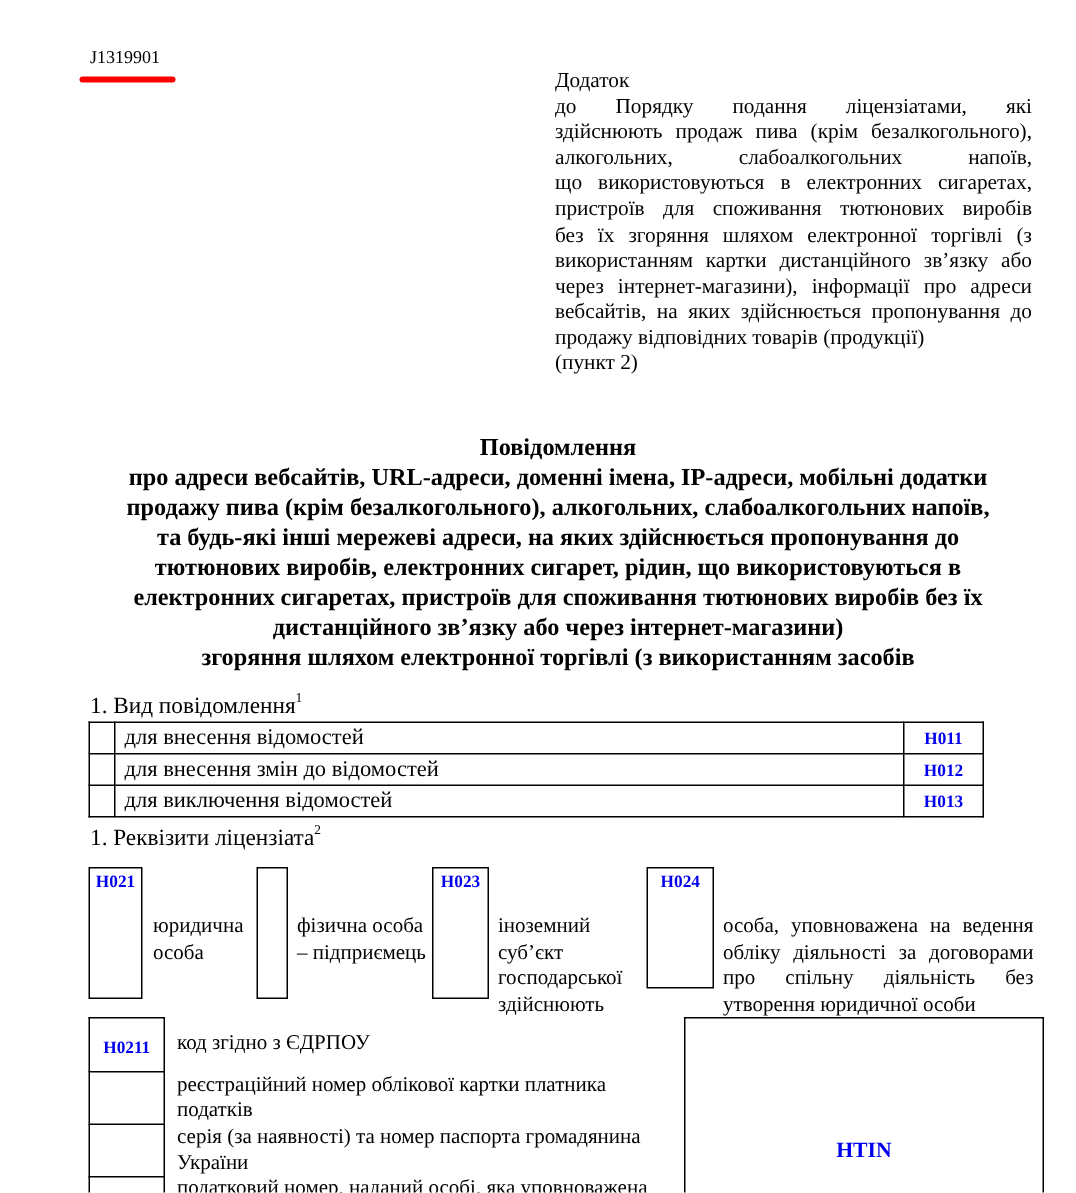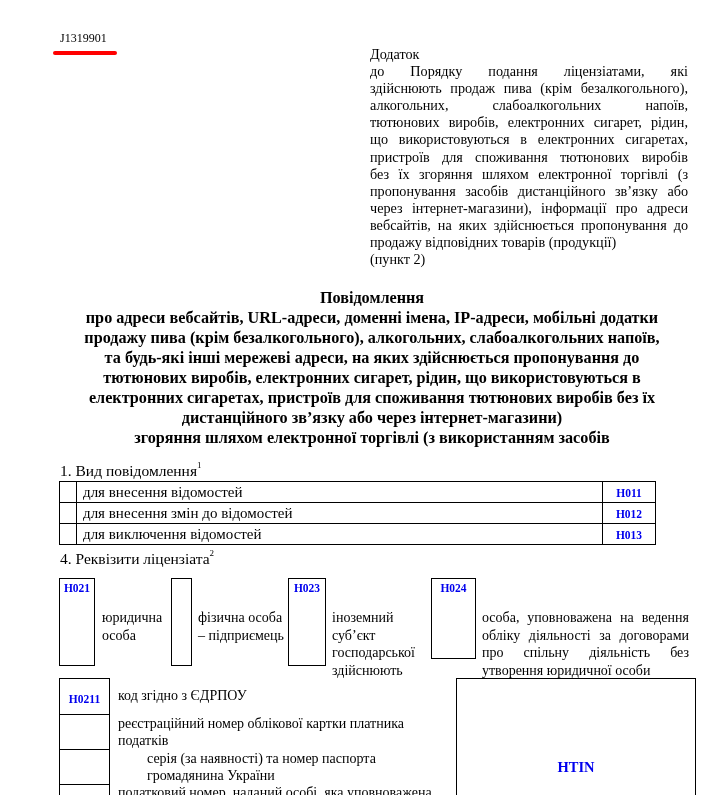--- a/index.html
+++ b/index.html
@@ -39,25 +39,24 @@
 <body>
 
 <div class="abs doc-code">J1319901</div>
 <div class="abs red-mark"></div>
 
 <div class="abs appendix">
   <span class="line">Додаток</span>
   <span class="just">до Порядку подання ліцензіатами, які</span>
   <span class="just">здійснюють продаж пива (крім безалкогольного),</span>
   <span class="just">алкогольних, слабоалкогольних напоїв,</span>
-  <span class="just">тютюнових виробів, електронних сигарет, рідин,</span>
   <span class="just">що використовуються в електронних сигаретах,</span>
   <span class="just">пристроїв для споживання тютюнових виробів</span>
   <span class="just">без їх згоряння шляхом електронної торгівлі (з</span>
-  <span class="just">пропонування засобів дистанційного зв’язку або</span>
+  <span class="just">використанням картки дистанційного зв’язку або</span>
   <span class="just">через інтернет-магазини), інформації про адреси</span>
   <span class="just">вебсайтів, на яких здійснюється пропонування до</span>
   <span class="line">продажу відповідних товарів (продукції)</span>
   <span class="line">(пункт 2)</span>
 </div>
 
 <div class="abs title-block">
   <div>Повідомлення</div>
   <div>про адреси вебсайтів, URL-адреси, доменні імена, IP-адреси, мобільні додатки</div>
   <div>продажу пива (крім безалкогольного), алкогольних, слабоалкогольних напоїв,</div>
@@ -86,21 +85,21 @@
   </tr>
   <tr>
     <td class="chk"></td>
     <td class="lbl">для виключення відомостей</td>
     <td class="code"><span class="code-blue">H013</span></td>
   </tr>
 </tbody>
   </table>
 
 <div class="abs sec-head sec2">
-  <span>4. Реквізити ліцензіата</span><sup>2</sup>
+  <span>1. Реквізити ліцензіата</span><sup>2</sup>
 </div>
 
 <div class="box" style="left:59px;top:578px;width:36px;height:88px;padding-left:15px;">
   <span class="code-blue">H021</span>
 </div>
 <div class="optlabel" style="left:102px;top:581px;width:68px;">юридична особа</div>
 
 <div class="box" style="left:171px;top:578px;width:21px;height:88px;">
   <span class="code-blue"></span>
 </div>
@@ -118,21 +117,21 @@
 
 <div class="grid">
   <div class="row" style="height:36px;">
     <div class="cell" style="padding-top:10px;"><span class="code-blue">H0211</span></div>
     <div class="txt" style="padding-top:10px;">код згідно з ЄДРПОУ</div>
   </div>
   <div class="row" style="height:35px;">
     <div class="cell"><span class="code-blue"></span></div>
     <div class="txt" style="padding-top:2px;">реєстраційний номер облікової картки платника податків</div>
   </div>
-  <div class="row" style="height:35px;gap:29px;">
+  <div class="row" style="height:35px;">
     <div class="cell"><span class="code-blue"></span></div>
     <div class="txt" style="padding-top:2px;">серія (за наявності) та номер паспорта громадянина України</div>
   </div>
   <div class="row" style="height:30px;">
     <div class="cell"><span class="code-blue"></span></div>
     <div class="txt" style="padding-top:1px;">податковий номер, наданий особі, яка уповноважена</div>
   </div>
 </div>
 
 <div class="box htin-box">

